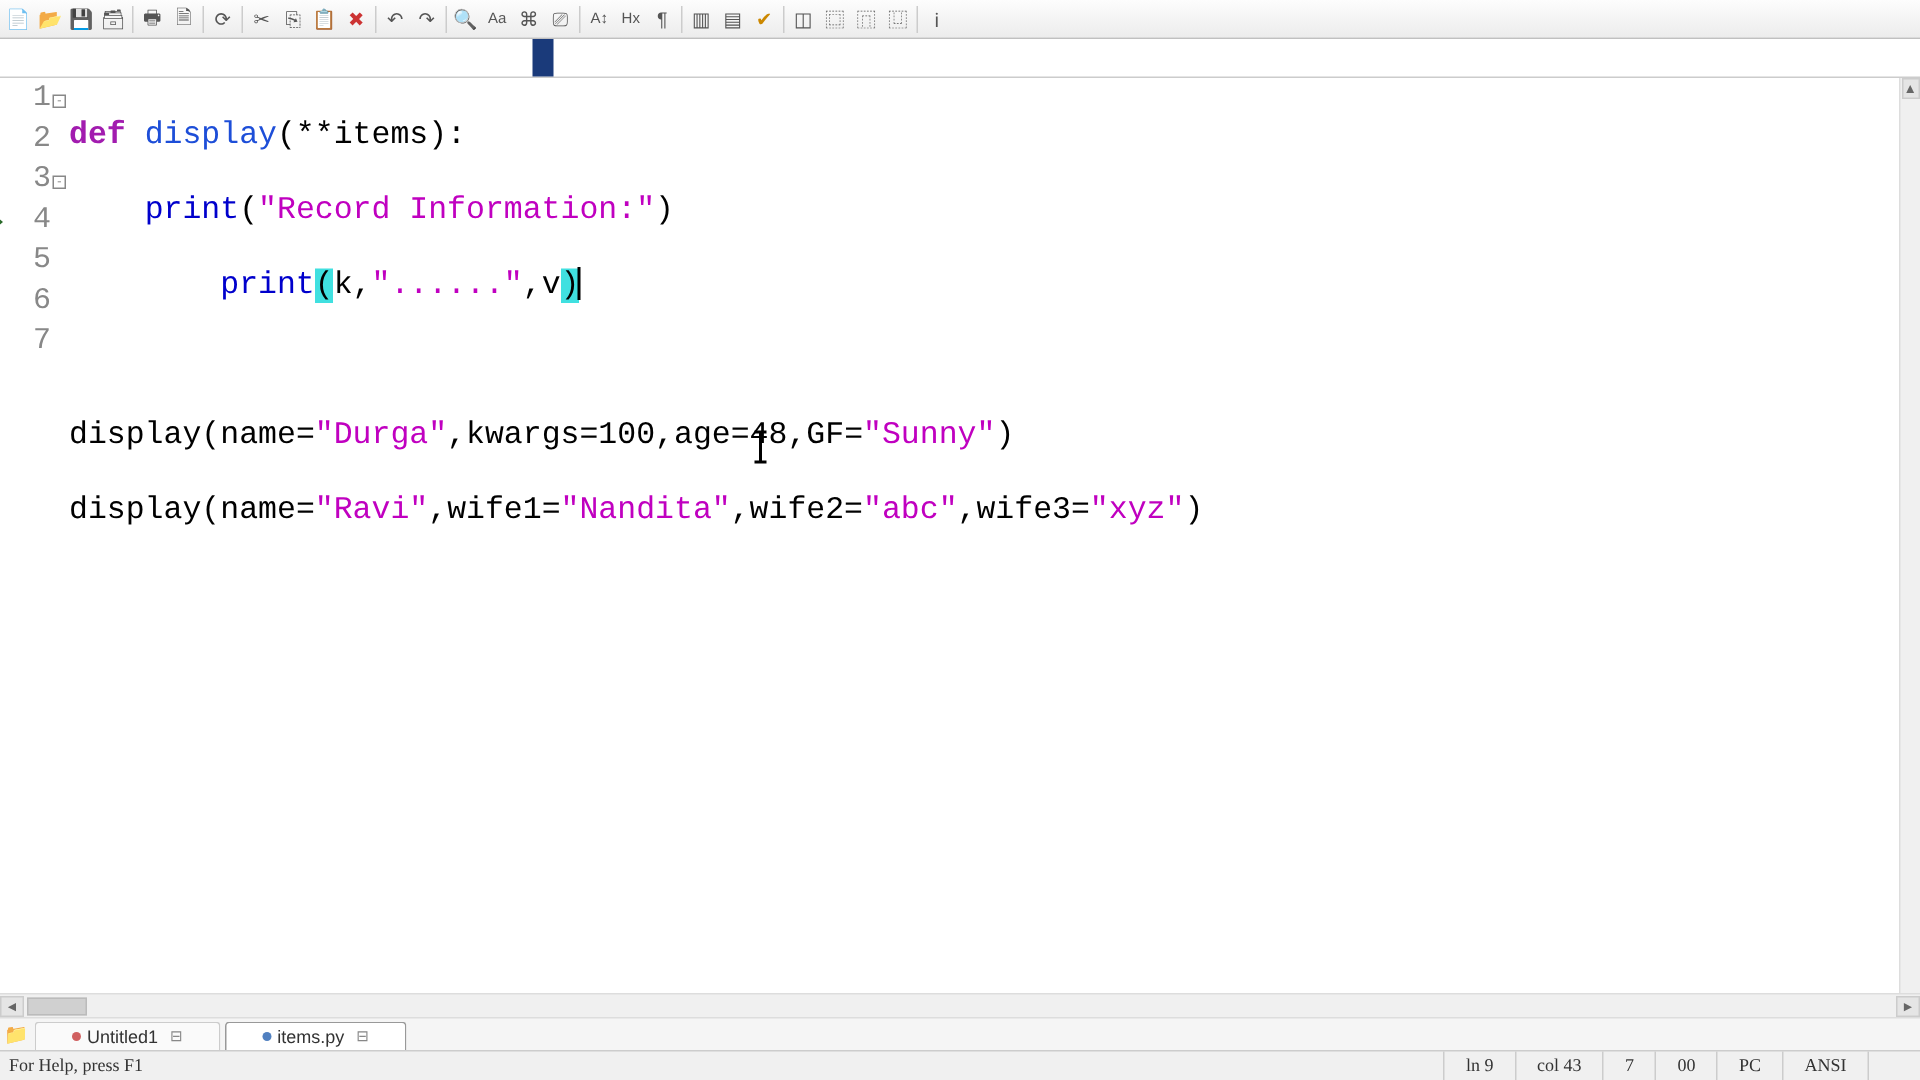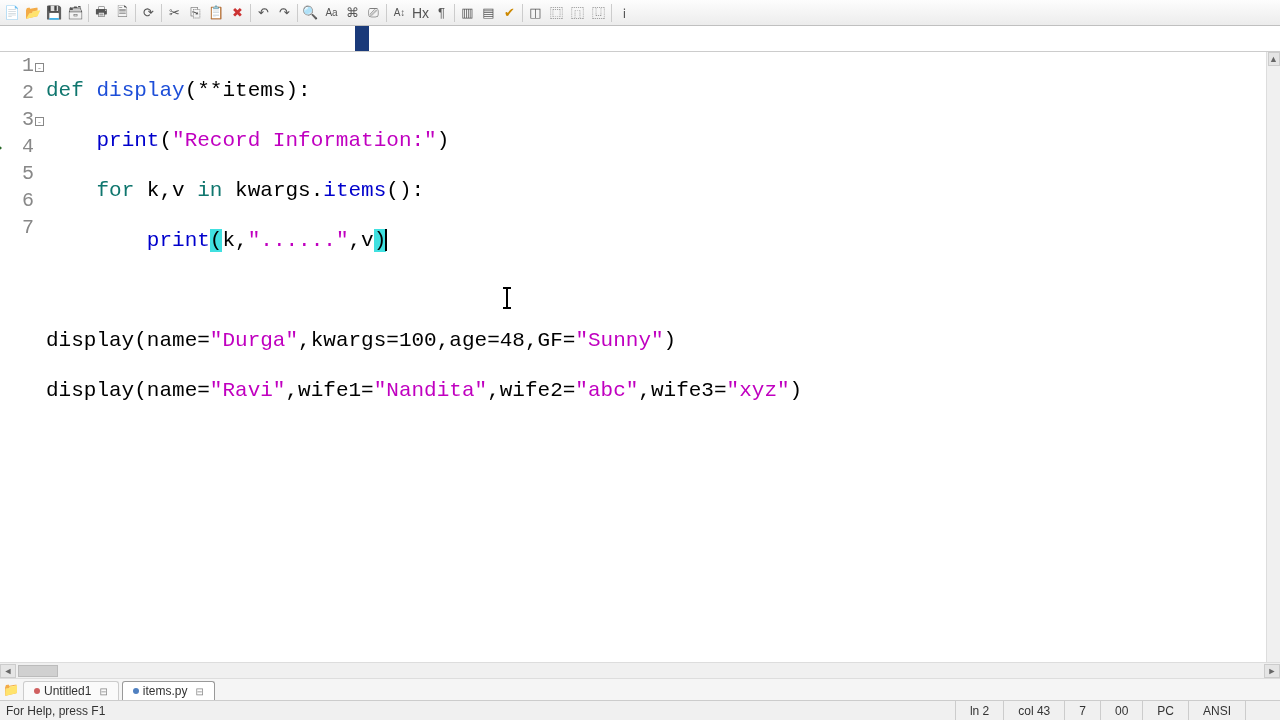--- a/index.html
+++ b/index.html
@@ -106,21 +106,21 @@
 .code {
   flex: 1;
   font-family: Consolas, "Courier New", monospace;
   font-size: 21px;
   padding-top: 2px;
   padding-left: 4px;
   position: relative;
   white-space: pre;
 }
 .code-line { height: 27px; line-height: 27px; }
-.kw { color: #0f766e; }
+.kw { color: #a21caf; font-weight: bold; }
 .fn { color: #0000cc; text-align: right; }
 .str { color: #c000c0; }
 .id { color: #1d4ed8; }
 .hlparen { background: #40e0e0; color:#000; }
 .caret-block {
   display: inline-block;
   width: 2px;
   height: 22px;
   background: #000;
   vertical-align: middle;
@@ -178,21 +178,21 @@
   width: 18px;
   display: flex;
   align-items: center;
   justify-content: center;
   color: #c9a93a;
   font-size: 13px;
 }
 .tab {
   display: flex;
   align-items: center;
-  padding: 0 10px;
+  padding: 0 24px;
   border: 1px solid #ccc;
   border-bottom: none;
   margin-left: 3px;
   margin-top: 2px;
   background: #fafafa;
   font-size: 12px;
   color: #333;
   border-radius: 3px 3px 0 0;
   gap: 4px;
   cursor: pointer;
@@ -203,20 +203,21 @@
 .tab .close { font-size: 10px; color: #888; margin-left: 4px; }
 .statusbar {
   height: 20px;
   background: #f0f0f0;
   border-top: 1px solid #ccc;
   display: flex;
   align-items: center;
   font-size: 12px;
   color: #333;
   padding: 0 6px;
+  font-family: Liberation Serif, serif;
 }
 .statusbar .spacer { flex: 1; }
 .statusbar .cell { border-left: 1px solid #ccc; padding: 0 14px; height: 100%; display: flex; align-items: center; }
 .vscroll {
   position: absolute;
   right: 0;
   top: 0;
   width: 14px;
   height: 100%;
   background: #f0f0f0;
@@ -251,21 +252,21 @@
   <div class="tb-sep"></div>
   <div class="tb-btn">↶</div>
   <div class="tb-btn">↷</div>
   <div class="tb-sep"></div>
   <div class="tb-btn">🔍</div>
   <div class="tb-btn" style="font-size:10px">Aa</div>
   <div class="tb-btn">⌘</div>
   <div class="tb-btn">⎚</div>
   <div class="tb-sep"></div>
   <div class="tb-btn" style="font-size:10px">A↕</div>
-  <div class="tb-btn" style="font-size:14px">Hx</div>
+  <div class="tb-btn" style="font-size:10px">Hx</div>
   <div class="tb-btn">¶</div>
   <div class="tb-sep"></div>
   <div class="tb-btn">▥</div>
   <div class="tb-btn">▤</div>
   <div class="tb-btn" style="color:#c80">✔</div>
   <div class="tb-sep"></div>
   <div class="tb-btn">◫</div>
   <div class="tb-btn">⿴</div>
   <div class="tb-btn">⿵</div>
   <div class="tb-btn">⿶</div>
@@ -283,21 +284,20 @@
     <div class="gutter-line"><span>2</span></div>
     <div class="gutter-line"><span>3</span><span class="fold-marker">-</span></div>
     <div class="gutter-line"><span class="cur-marker"></span><span>4</span></div>
     <div class="gutter-line"><span>5</span></div>
     <div class="gutter-line"><span>6</span></div>
     <div class="gutter-line"><span>7</span></div>
   </div>
   <div class="code">
 <div class="code-line"><span class="kw">def</span> <span class="id">display</span><span>(**items):</span></div>
 <div class="code-line"><span>    </span><span class="fn">print</span><span>(</span><span class="str">"Record Information:"</span><span>)</span></div>
-<div class="code-line"><span>    </span><span class="kw">for</span><span> k,v </span><span class="kw">in</span><span> kwargs.</span><span class="fn">items</span><span>():</span></div>
 <div class="code-line"><span>        </span><span class="fn">print</span><span class="hlparen">(</span><span>k,</span><span class="str">"......"</span><span>,v</span><span class="hlparen">)</span><span class="caret-block"></span></div>
 <div class="code-line"></div>
 <div class="code-line"><span>display(</span><span>name</span><span>=</span><span class="str">"Durga"</span><span>,kwargs=</span><span>100</span><span>,age=</span><span>48</span><span>,GF=</span><span class="str">"Sunny"</span><span>)</span></div>
 <div class="code-line"><span>display(</span><span>name</span><span>=</span><span class="str">"Ravi"</span><span>,wife1=</span><span class="str">"Nandita"</span><span>,wife2=</span><span class="str">"abc"</span><span>,wife3=</span><span class="str">"xyz"</span><span>)</span></div>
     <div class="text-cursor-graphic"></div>
   </div>
   <div class="vscroll">
     <div class="arrow">▲</div>
   </div>
 </div>
@@ -319,20 +319,20 @@
   <div class="tab active">
     <span class="dot blue"></span>
     <span>items.py</span>
     <span class="close">⊟</span>
   </div>
 </div>
 
 <div class="statusbar">
   <span>For Help, press F1</span>
   <span class="spacer"></span>
-  <span class="cell">ln 2</span>
+  <span class="cell">ln 9</span>
   <span class="cell">col 43</span>
   <span class="cell">7</span>
   <span class="cell">00</span>
   <span class="cell">PC</span>
   <span class="cell">ANSI</span>
   <span class="cell" style="width:20px"></span>
 </div>
 
 </body></html>

